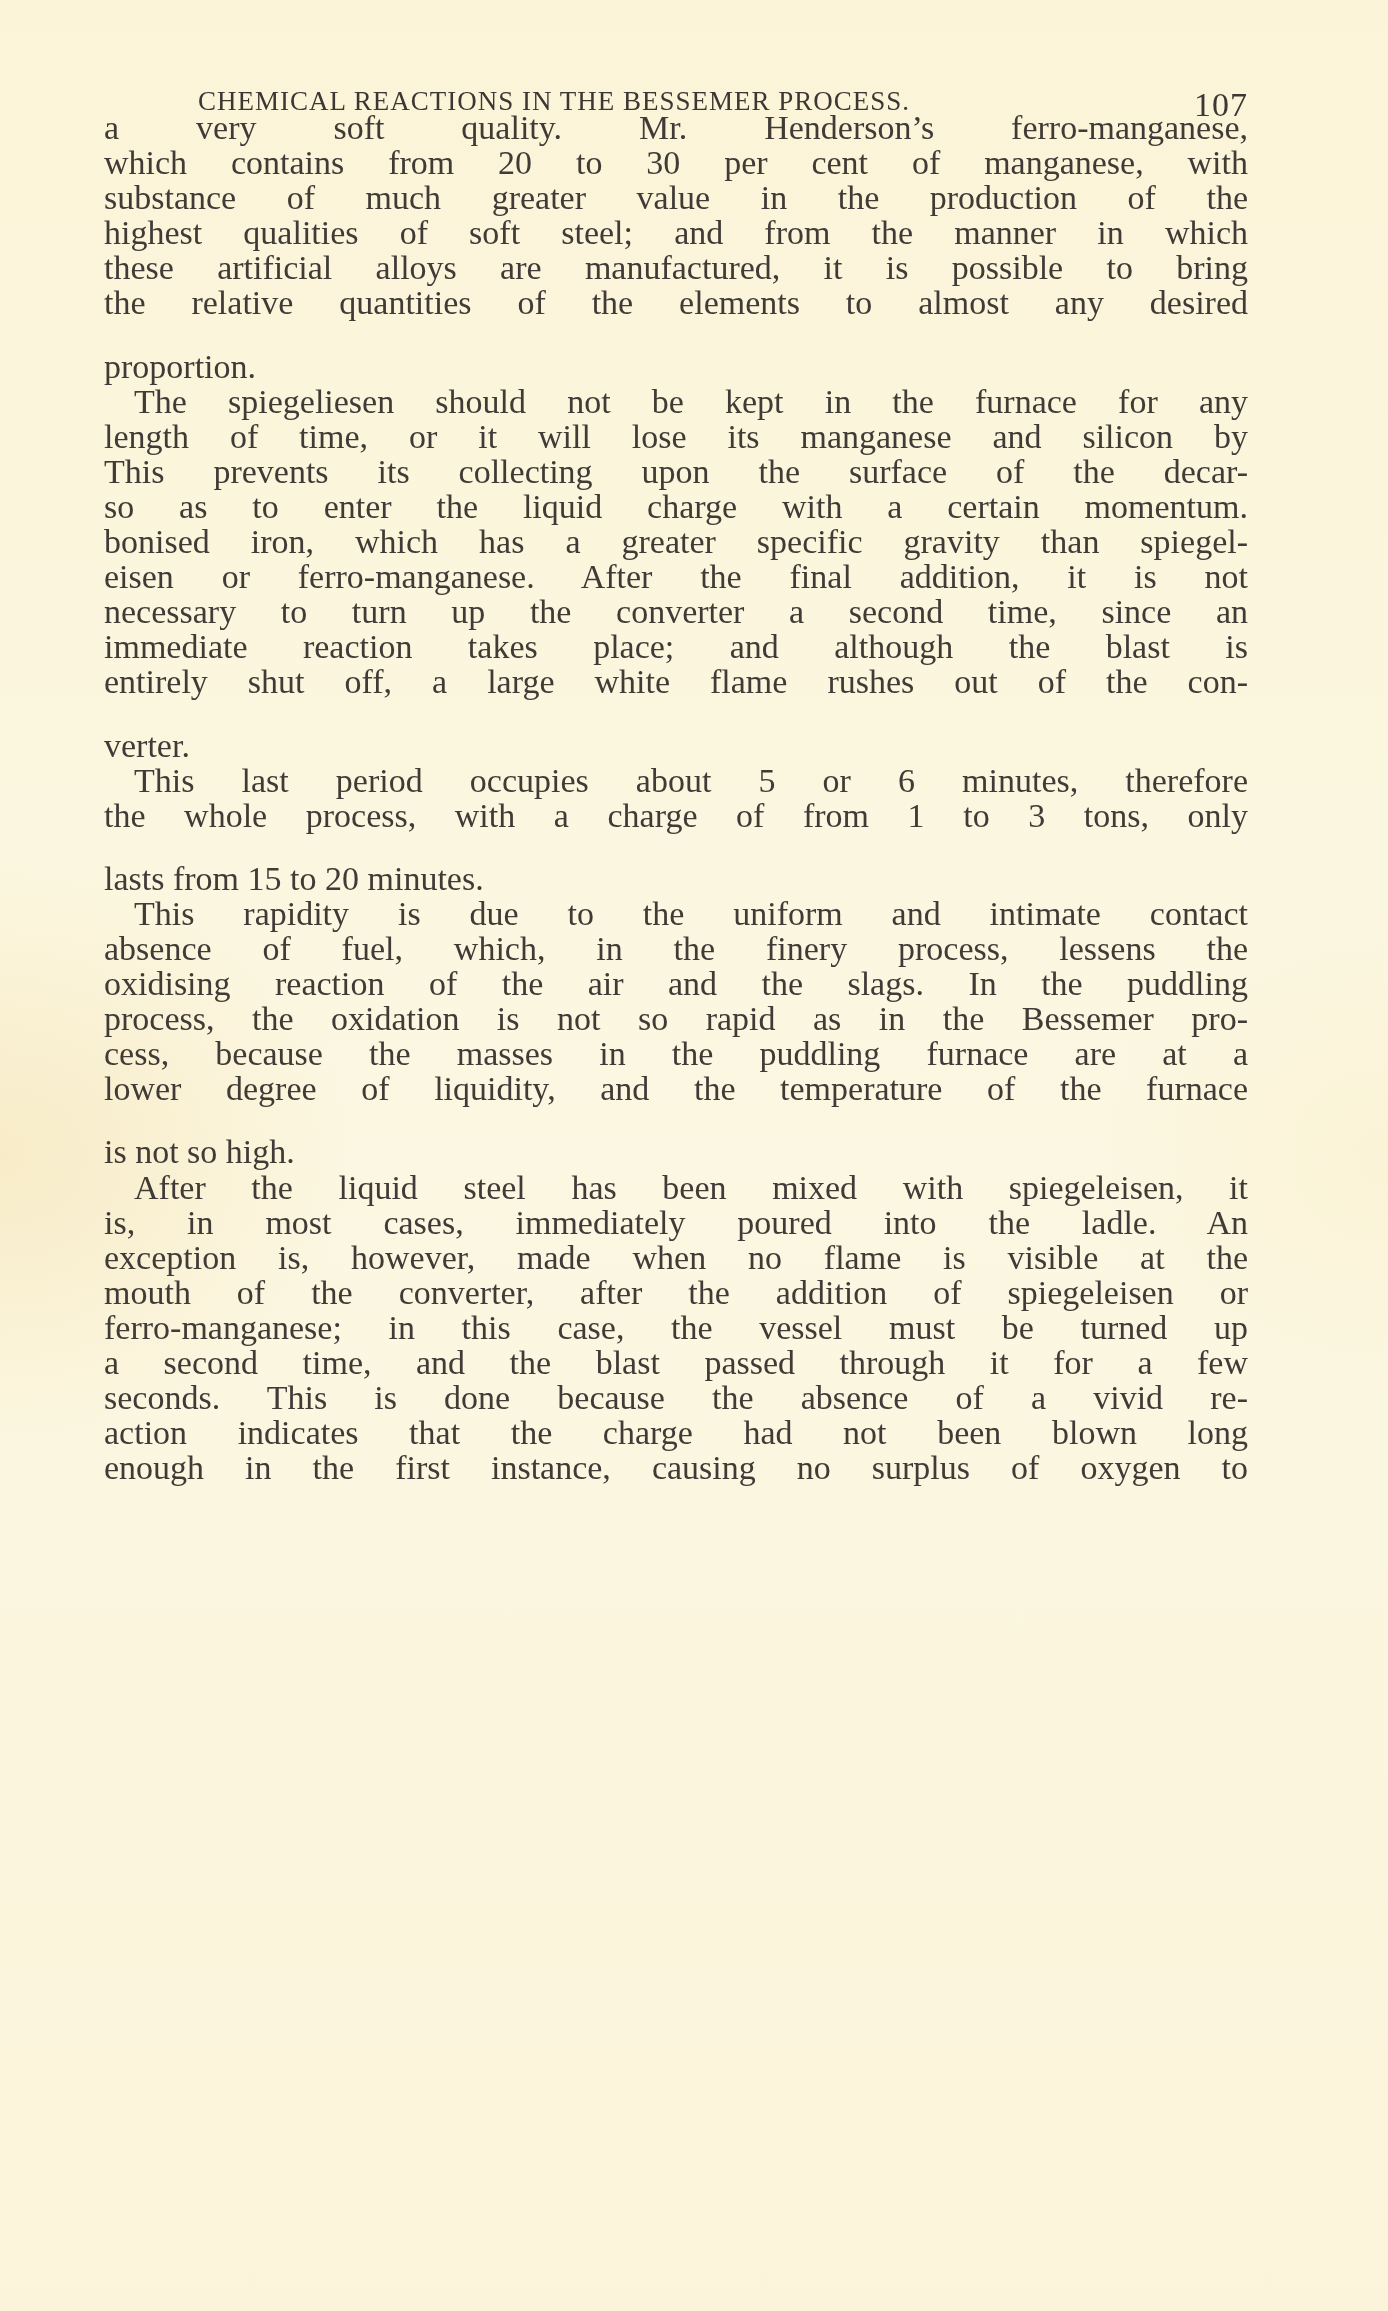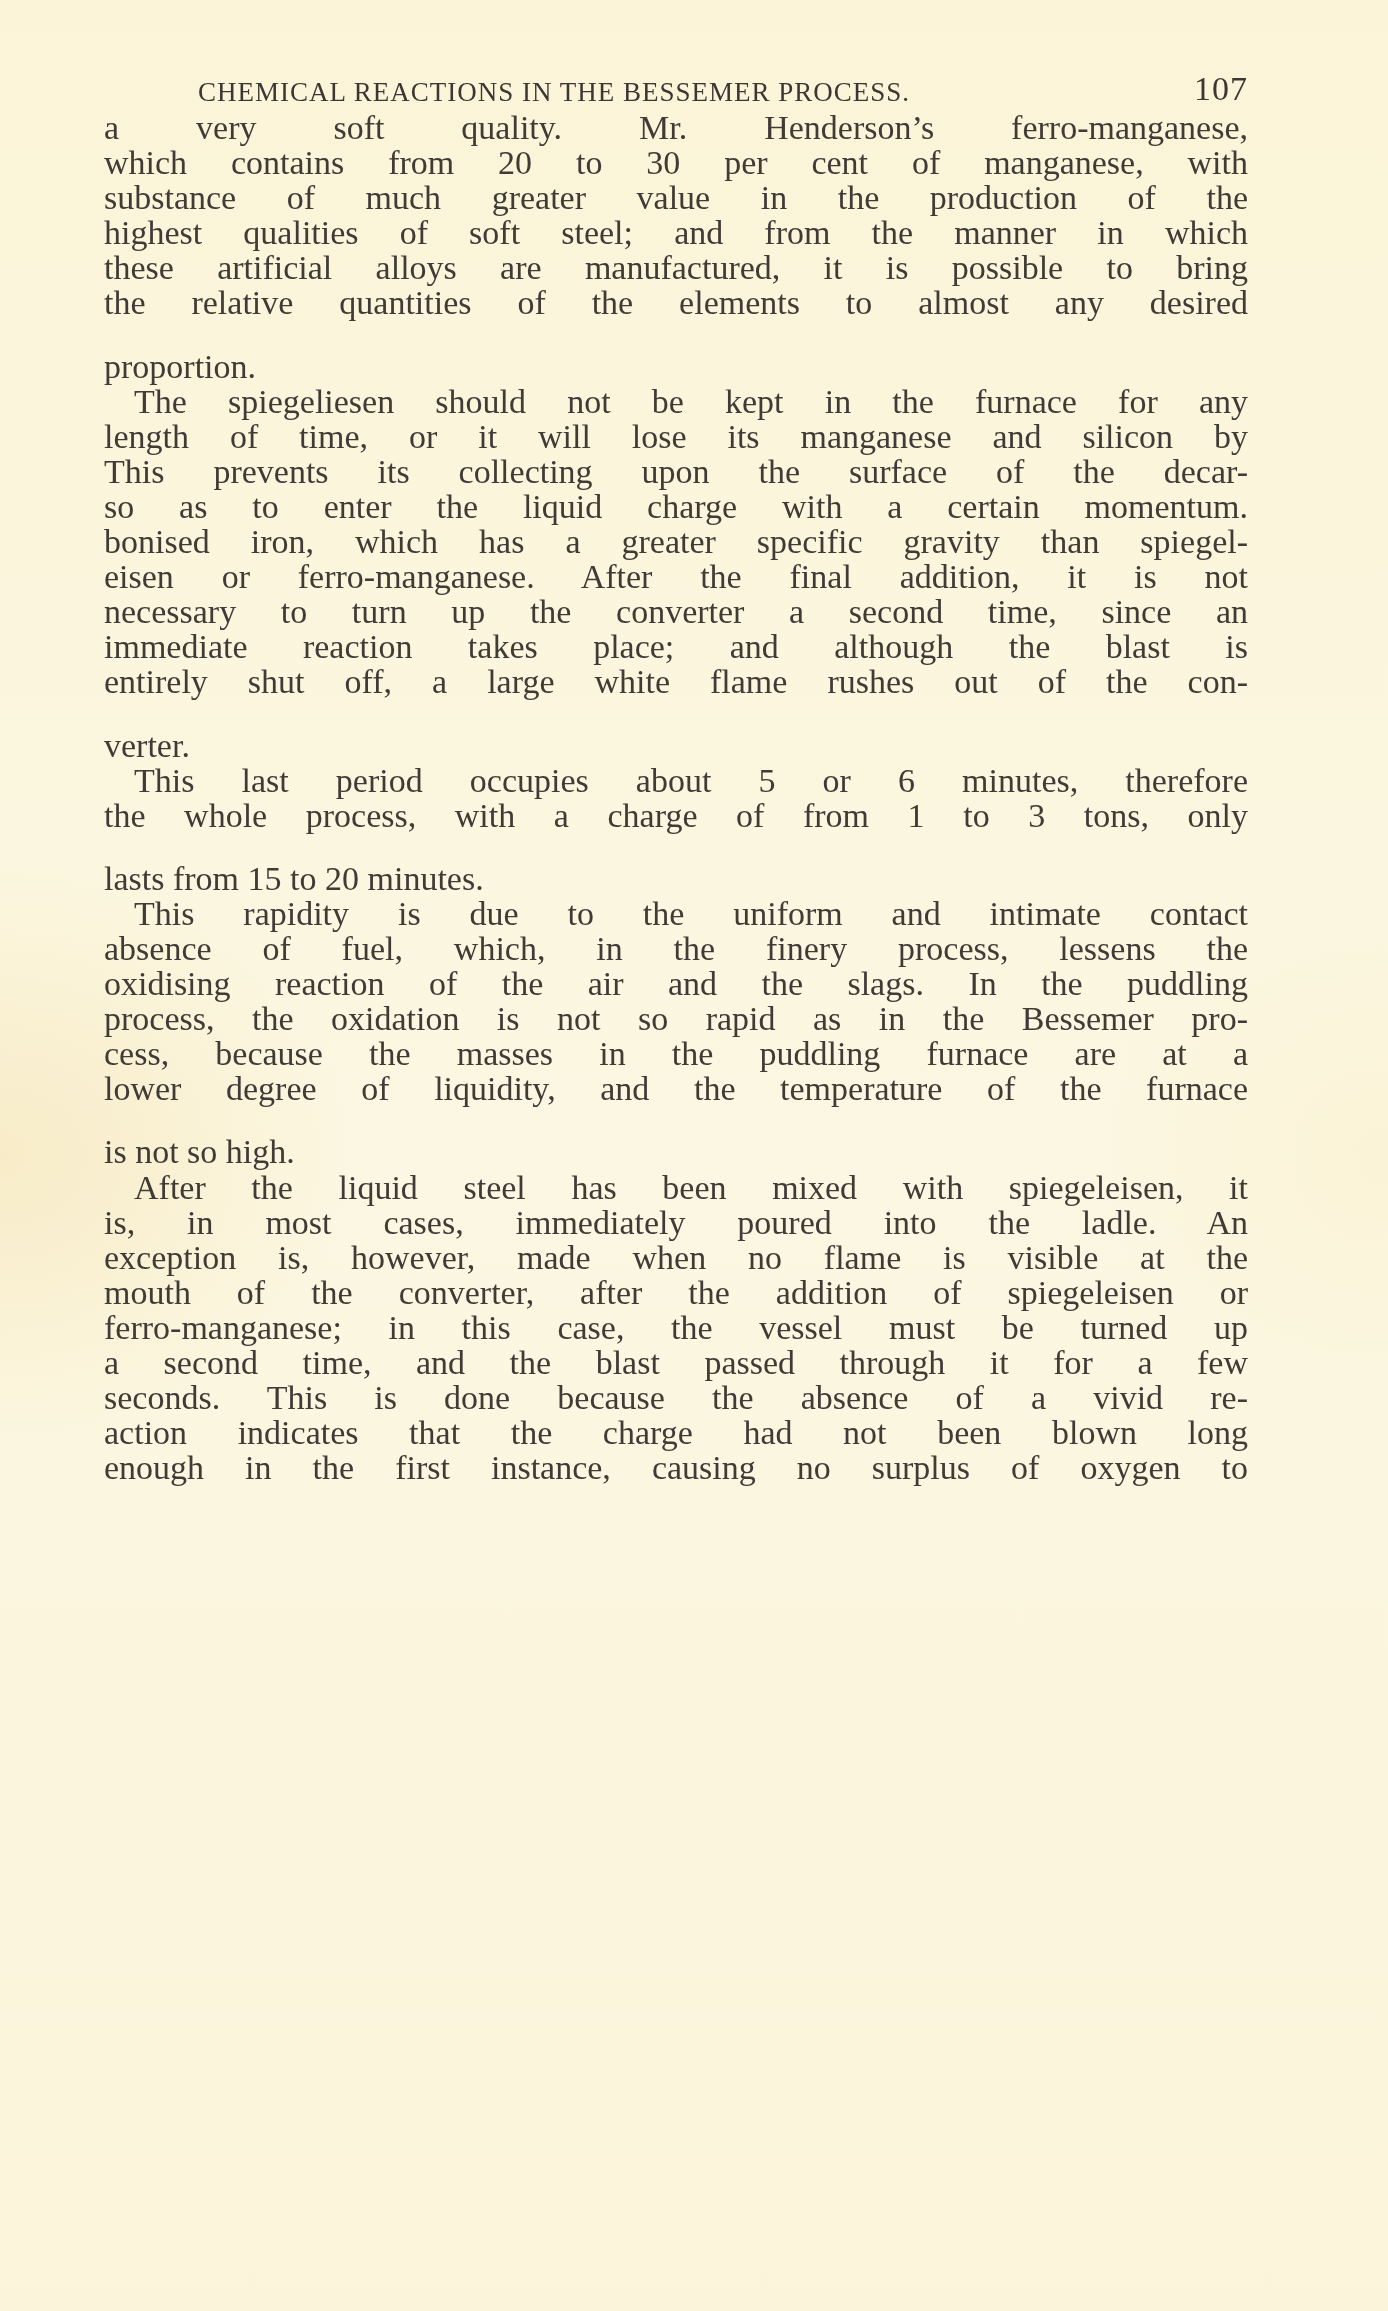--- a/index.html
+++ b/index.html
@@ -20,26 +20,26 @@
       font-family: "Liberation Serif", "DejaVu Serif", serif;
     }
     .page {
       position: absolute;
       left: 104px;
       top: 0;
       width: 1144px;
     }
     .running-head {
       position: absolute;
-      top: 70px;
+      top: 86px;
       left: 94px;
       width: 1050px;
       display: flex;
       justify-content: space-between;
-      align-items: flex-end;
+      align-items: flex-start;
       font-size: 30px;
       letter-spacing: 0.5px;
       color: #3c3733;
     }
     .running-head .title {
       font-variant: small-caps;
       text-transform: uppercase;
       font-size: 27px;
       letter-spacing: 1px;
     }

